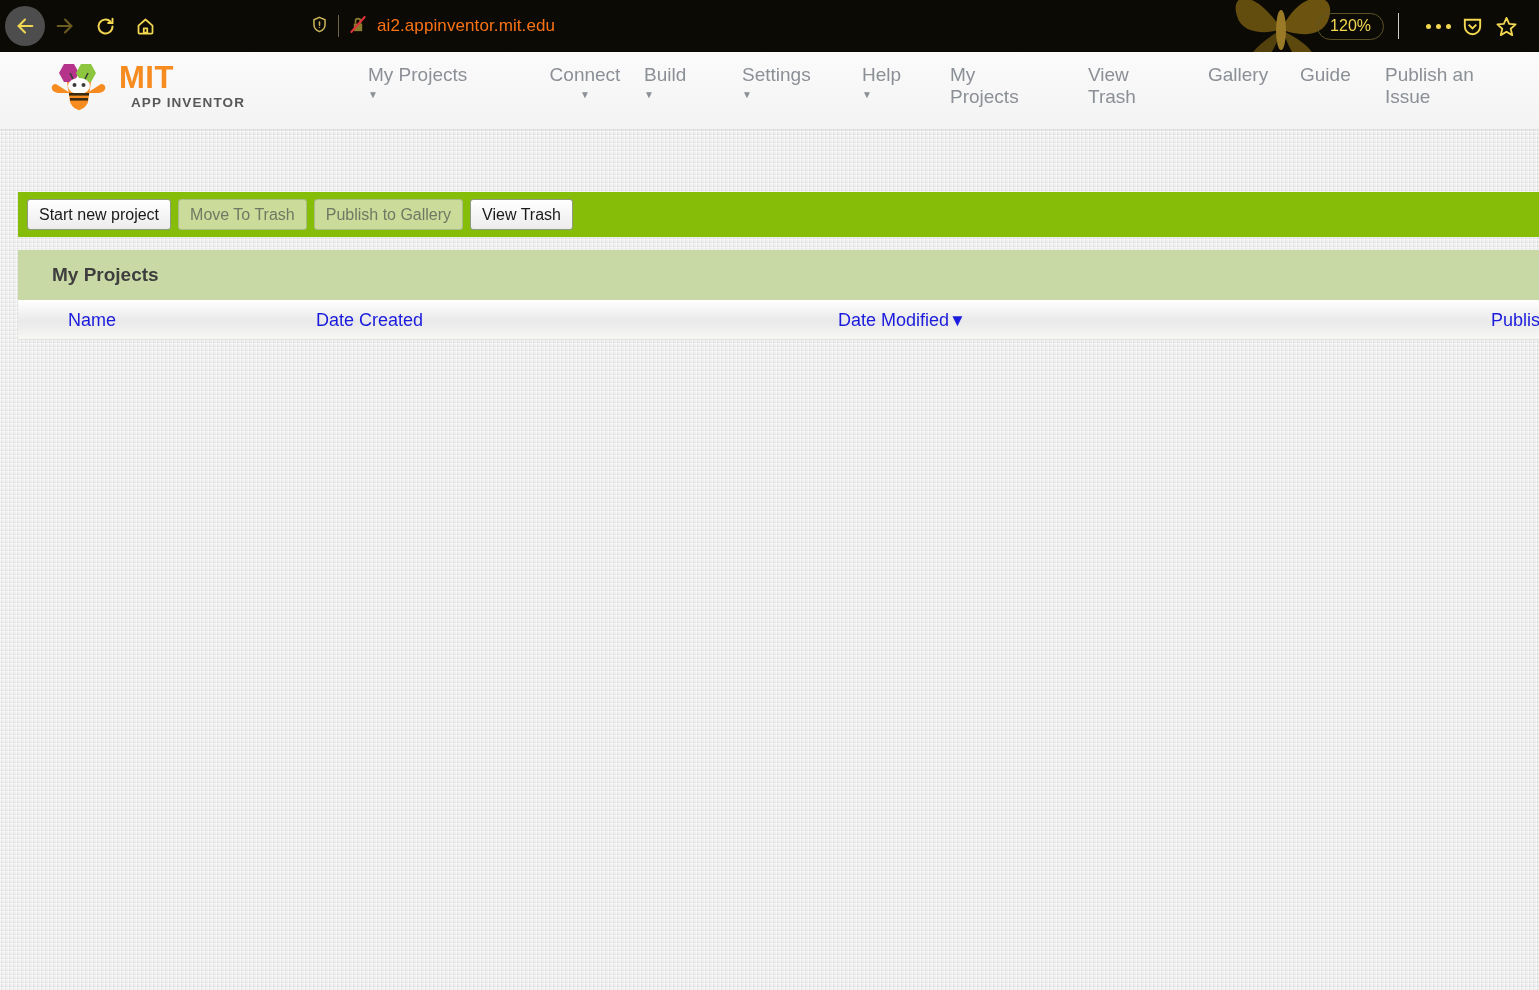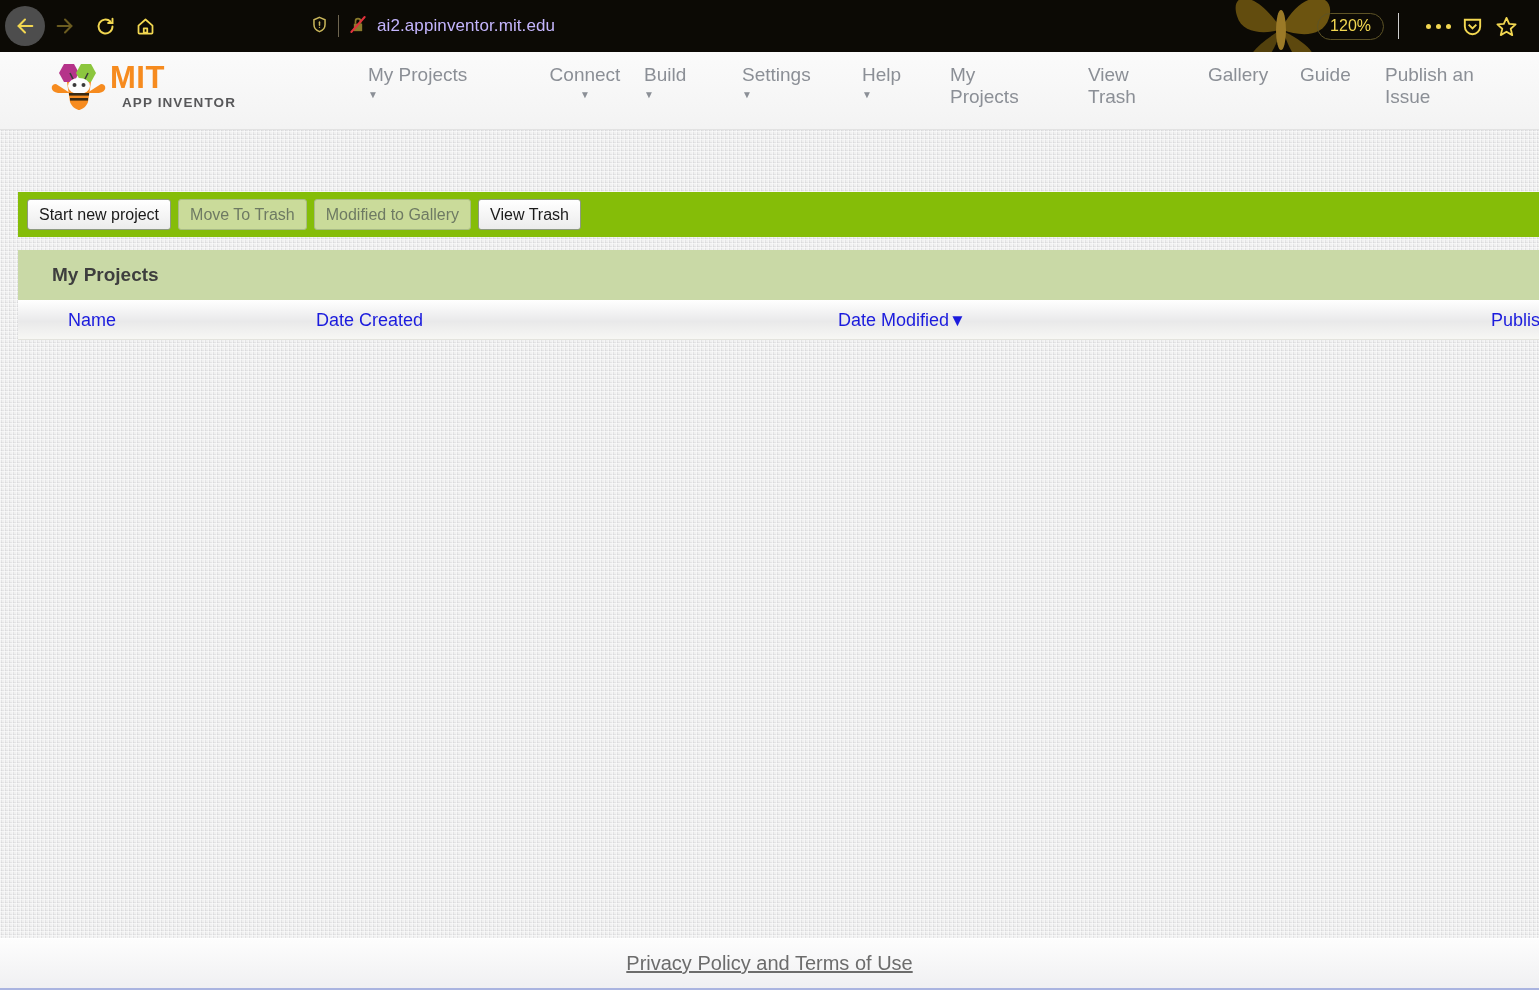--- a/index.html
+++ b/index.html
@@ -32,21 +32,21 @@
   .urlbar{
     position:absolute; left:300px; top:8px;
     height:36px;
     display:flex; align-items:center;
     gap:9px;
     padding:0 10px;
   }
   .shield-ic, .lock-ic{ display:block; }
   .url-sep{ width:1px; height:22px; background:#6e6550; }
   .url-text{
-    color:#c4b5fd;
+    color:#f97316;
     font-size:17px;
     letter-spacing:.1px;
     white-space:nowrap;
   }
 
   .right-tools{
     position:absolute; right:0; top:0;
     height:52px;
     display:flex; align-items:center;
     gap:0;
@@ -95,21 +95,21 @@
   
   .app-header{
     position:relative;
     height:78px;
     background:linear-gradient(180deg,#fbfbfb 0%,#f3f3f3 100%);
     border-bottom:1px solid #e2e2e2;
     display:flex; align-items:flex-start;
   }
   .logo-wrap{
     position:absolute; left:48px; top:8px;
-    display:flex; align-items:center; 
+    display:flex; align-items:center; gap:9px;
   }
   .logo-mark{ width:62px; height:52px; display:block; }
   .logo-text{ display:flex; flex-direction:column; line-height:1; }
   .logo-mit{
     color:#f68b1f; font-weight:bold; font-size:31px;
     letter-spacing:.5px;
   }
   .logo-sub{
     color:#58585a; font-weight:bold; font-size:13.5px;
     letter-spacing:1.1px; margin-top:3px;margin-left:12px;
@@ -343,31 +343,28 @@
         <div class="nav-item" style="left: 858px; top: 0px; width: 110px;"><div>Gallery</div></div>
         <div class="nav-item" style="left: 950px; top: 0px; width: 100px;"><div>Guide</div></div>
         <div class="nav-item" style="left: 1035px; top: 0px; width: 130px;"><div>Publish an
 Issue</div></div>
       </div>
   </div>
 
   <div class="toolbar-green">
       <div class="btn enabled">Start new project</div>
       <div class="btn disabled">Move To Trash</div>
-      <div class="btn disabled">Modified to Gallery</div>
+      <div class="btn disabled">Publish to Gallery</div>
       <div class="btn enabled">View Trash</div>
     </div>
 
   <div class="panel">
     <div class="panel-title">My Projects</div>
     <div class="table-head">
         <div class="col" style="left: 50px;">Name</div>
         <div class="col" style="left: 298px;">Date Created</div>
         <div class="col" style="left: 820px; text-align: center;">Date Modified<span class="sort-caret">▼</span></div>
         <div class="col" style="left: 1473px;">Publish</div>
       </div>
   </div>
 
-  <div class="footer">
-    <a href="#">Privacy Policy and Terms of Use</a>
-  </div>
 
 </div>
 
 </body></html>

